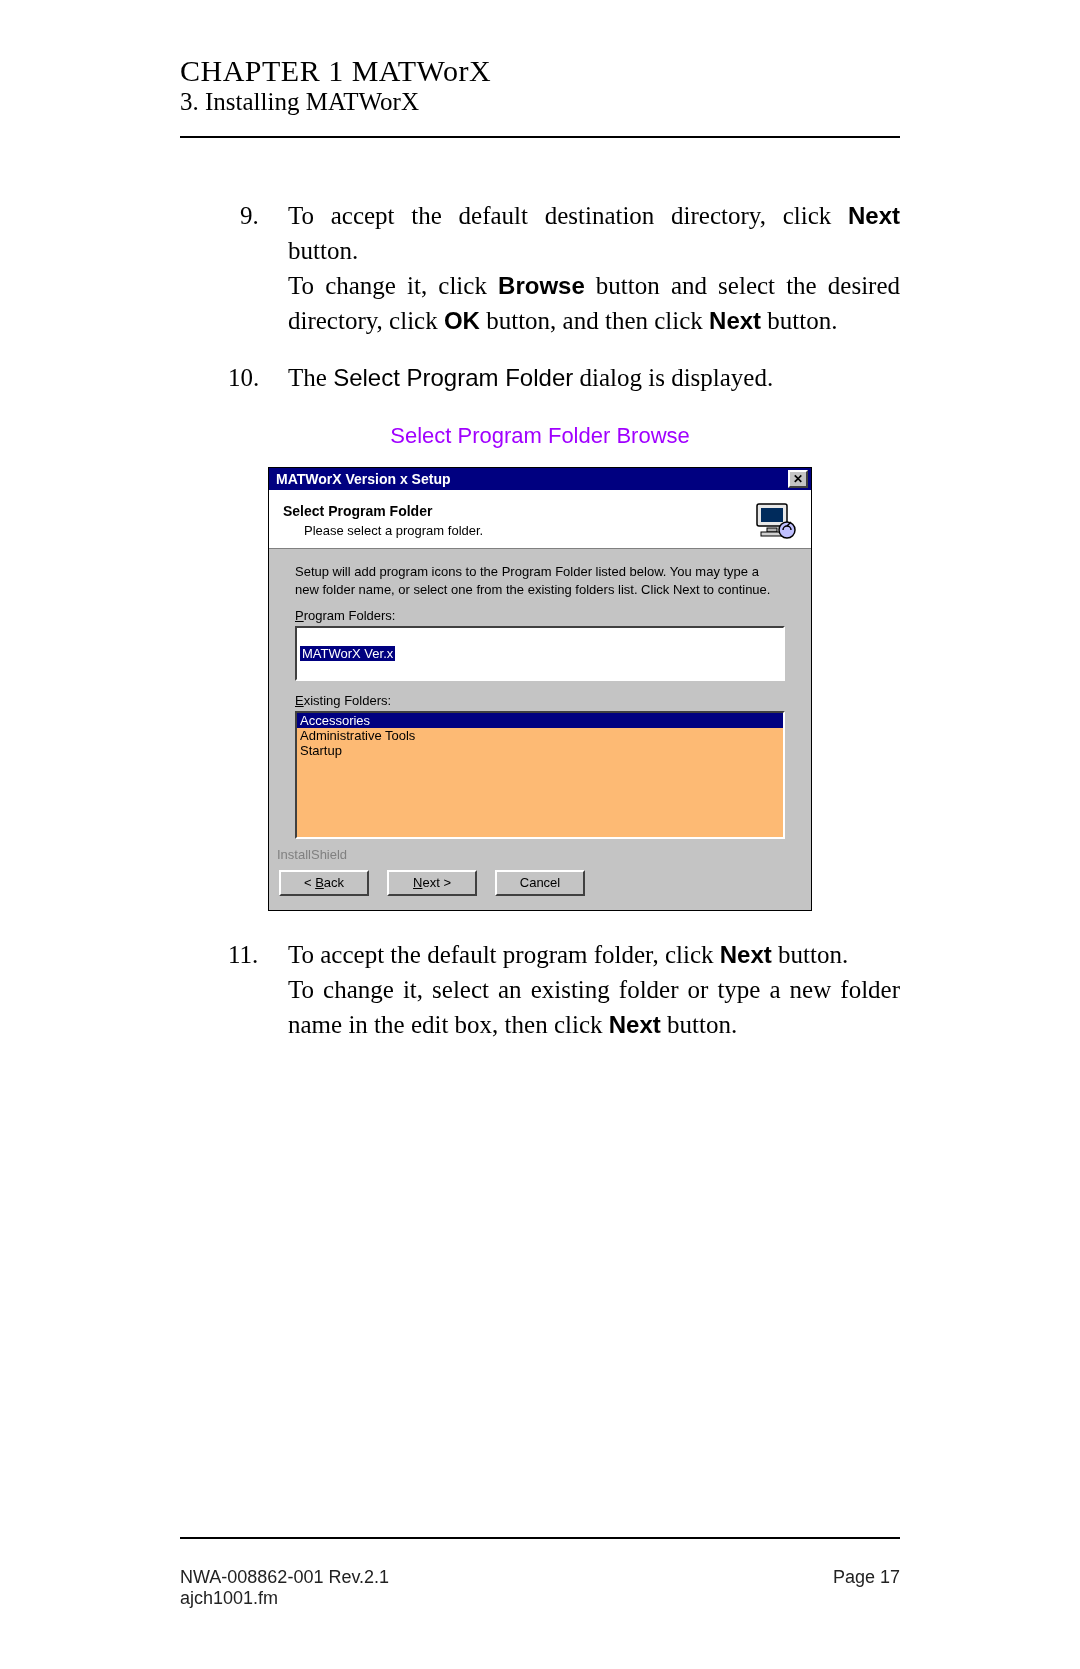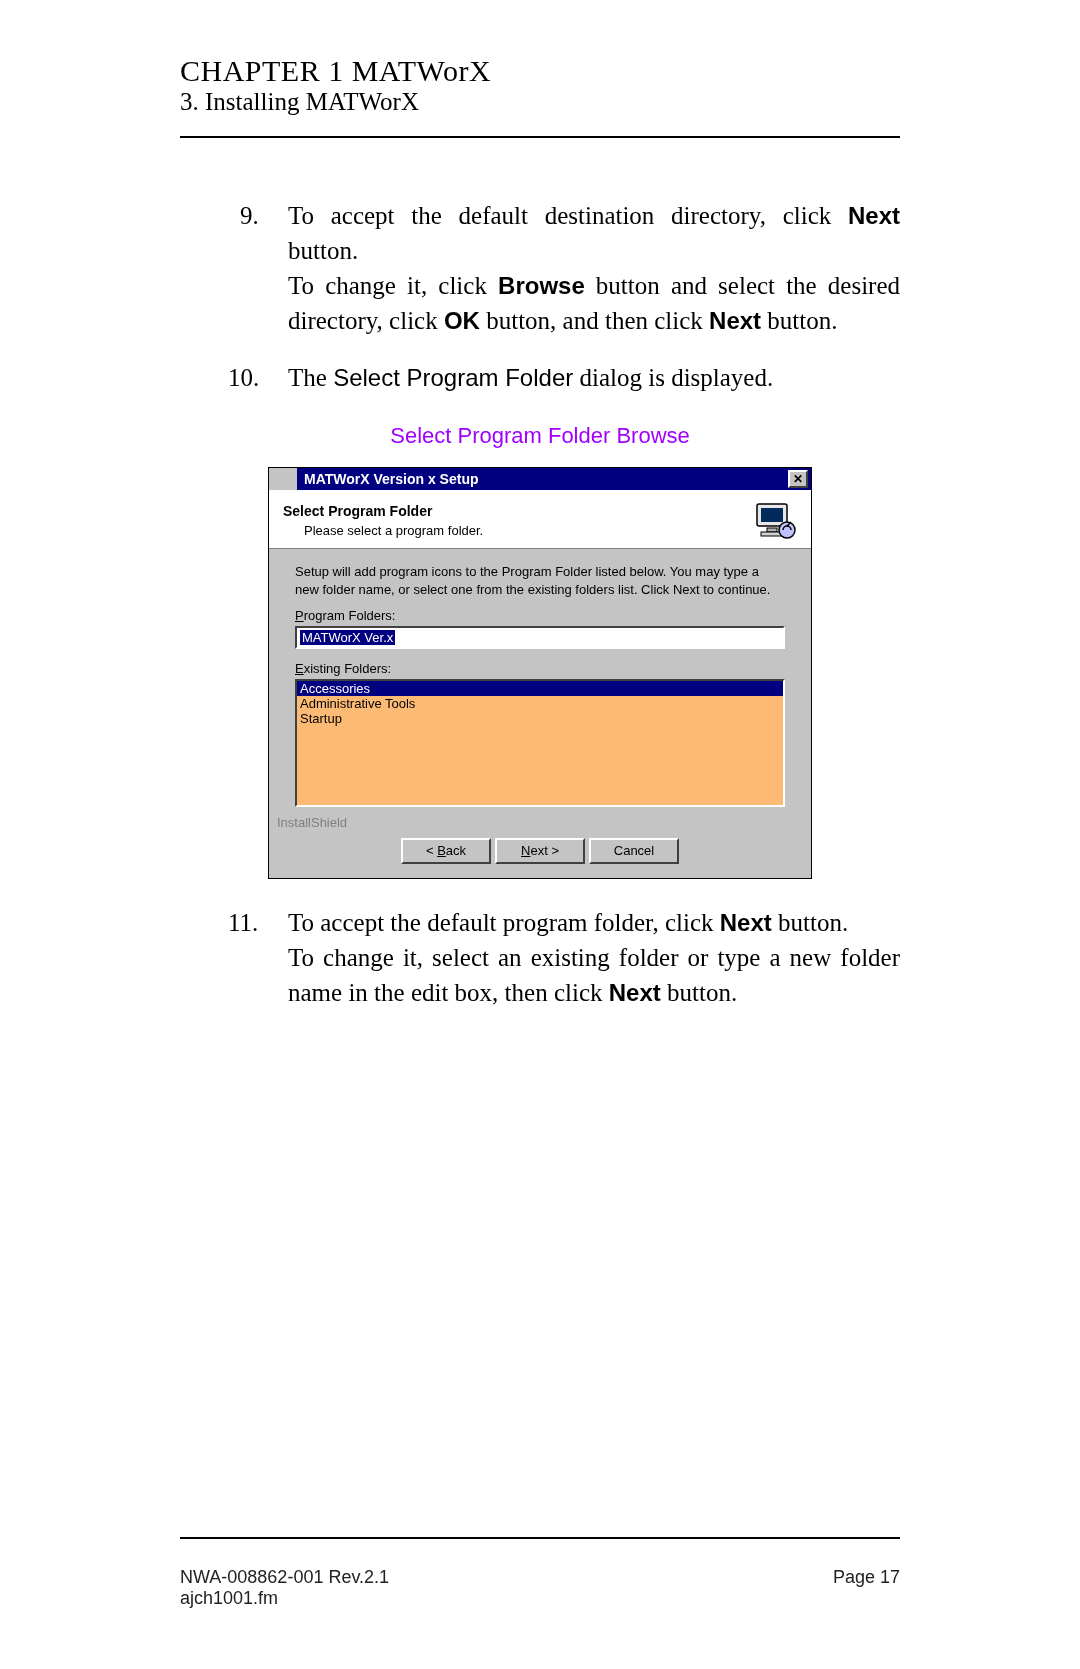--- a/index.html
+++ b/index.html
@@ -39,21 +39,20 @@
   }
   .titlebar {
     background: #000080;
     color: #fff;
     display: flex;
     align-items: center;
     justify-content: space-between;
     padding: 2px 3px 2px 7px;
     font-weight: bold;
     font-size: 14px;
-    margin-left: 28px;
   }
   .closebtn {
     width: 20px; height: 18px;
     background: #c4c4c4;
     border-top: 2px solid #fff; border-left: 2px solid #fff;
     border-right: 2px solid #404040; border-bottom: 2px solid #404040;
     display:flex; align-items:center; justify-content:center;
     font-family: Arial; font-size: 12px; font-weight:bold; color:#000;
     line-height: 1;
   }
@@ -62,33 +61,33 @@
   .dlg-header-text .dlg-sub { font-size:13px; margin-left:21px; margin-top:4px; }
   .dlg-icon { width:44px; height:40px; }
   .dlg-body { padding: 14px 26px 6px; font-size: 13px; color:#000; }
   .dlg-desc { line-height:1.35; margin-bottom:10px; }
   .lbl { font-size:13px; margin-bottom:3px; }
   .lbl u { text-decoration: underline; }
   .textbox {
     width:100%; background:#fff;
     border-top:2px solid #404040; border-left:2px solid #404040;
     border-right:2px solid #fff; border-bottom:2px solid #fff;
-    padding:2px 3px; margin-bottom:12px;
+    padding:18px 3px; margin-bottom:12px;
   }
   .textbox .sel { background:#000080; color:#fff; padding:0 2px; font-size:13px; display:inline-block; }
   .listbox {
     width:100%; height:128px; background:#fdba74;
     border-top:2px solid #404040; border-left:2px solid #404040;
     border-right:2px solid #fff; border-bottom:2px solid #fff;
     overflow:hidden; font-size:13px;
   }
   .listbox div { padding:0 3px; }
   .listbox .selected { background:#000080; color:#fff; }
   .installshield { font-size:13px; color:#808080; padding: 2px 8px 2px; }
-  .btnrow { display:flex; justify-content:center; gap:4px; padding: 6px 10px 14px; }
+  .btnrow { display:flex; justify-content:flex-start; gap:18px; padding: 6px 10px 14px; }
   .winbtn {
     width:90px; height:26px;
     background:#c4c4c4;
     border-top:2px solid #fff; border-left:2px solid #fff;
     border-right:2px solid #404040; border-bottom:2px solid #404040;
     font-size:13px; text-align:center; line-height:22px;
     font-family: "MS Sans Serif", Tahoma, Arial, sans-serif;
   }
   .winbtn .ul { text-decoration: underline; }
   .footer {

